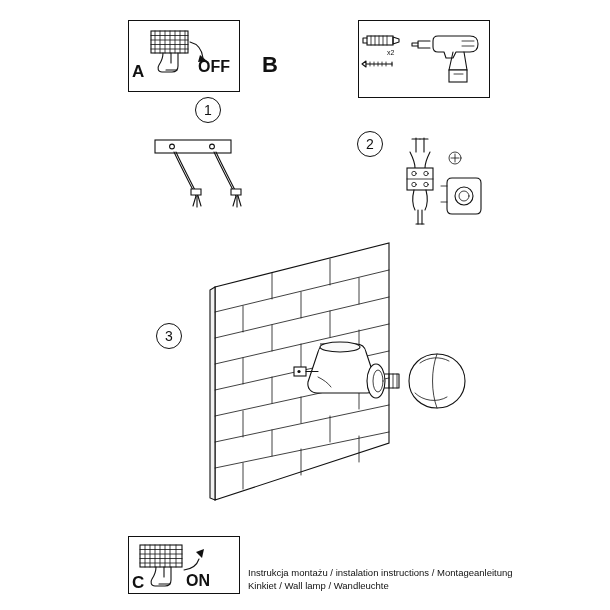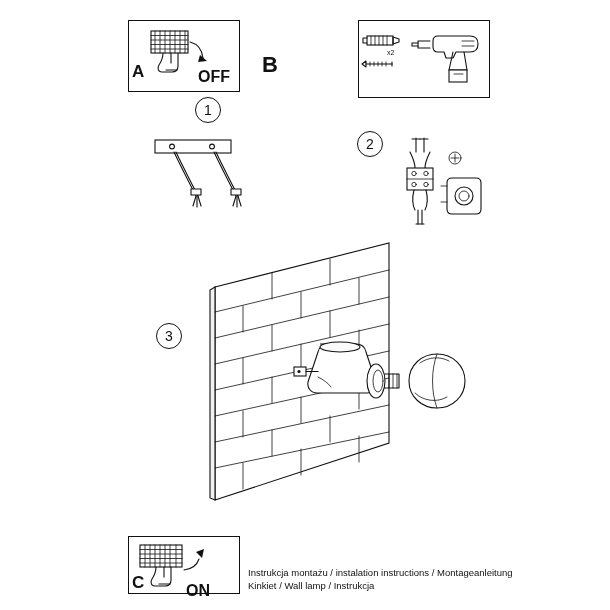--- a/index.html
+++ b/index.html
@@ -44,21 +44,20 @@
   }
   #letter-a { left: 132px; top: 62px; }
   #letter-b { left: 262px; top: 52px; font-size: 22px; }
   #letter-c { left: 132px; top: 573px; }
 
   .switch-word {
     position: absolute;
     font-size: 16px;
     font-weight: 700;
     color: #111111;
-    margin-top: 10px;
   }
   #word-off { left: 198px; top: 58px; }
   #word-on  { left: 186px; top: 572px; }
 
   .step-circle {
     position: absolute;
     width: 26px;
     height: 26px;
     border: 1px solid #111111;
     border-radius: 50%;
@@ -115,21 +114,21 @@
 
   <div class="switch-word" id="word-off">OFF</div>
   <div class="switch-word" id="word-on">ON</div>
 
   <div class="step-circle" id="step-1">1</div>
   <div class="step-circle" id="step-2">2</div>
   <div class="step-circle" id="step-3">3</div>
 
   <div class="footer-text">
     <div>Instrukcja montażu / instalation instructions / Montageanleitung</div>
-    <div>Kinkiet / Wall lamp / Instrukcja</div>
+    <div>Kinkiet / Wall lamp / Wandleuchte</div>
   </div>
 
   <svg class="art" viewBox="0 0 610 610" xmlns="http://www.w3.org/2000/svg">
 
     <g>
       <rect x="151" y="31" width="37" height="22" class="fill-white"></rect>
 
       <g class="st-thin">
         <line x1="151" y1="35.5" x2="188" y2="35.5"></line>
         <line x1="151" y1="40" x2="188" y2="40"></line>

